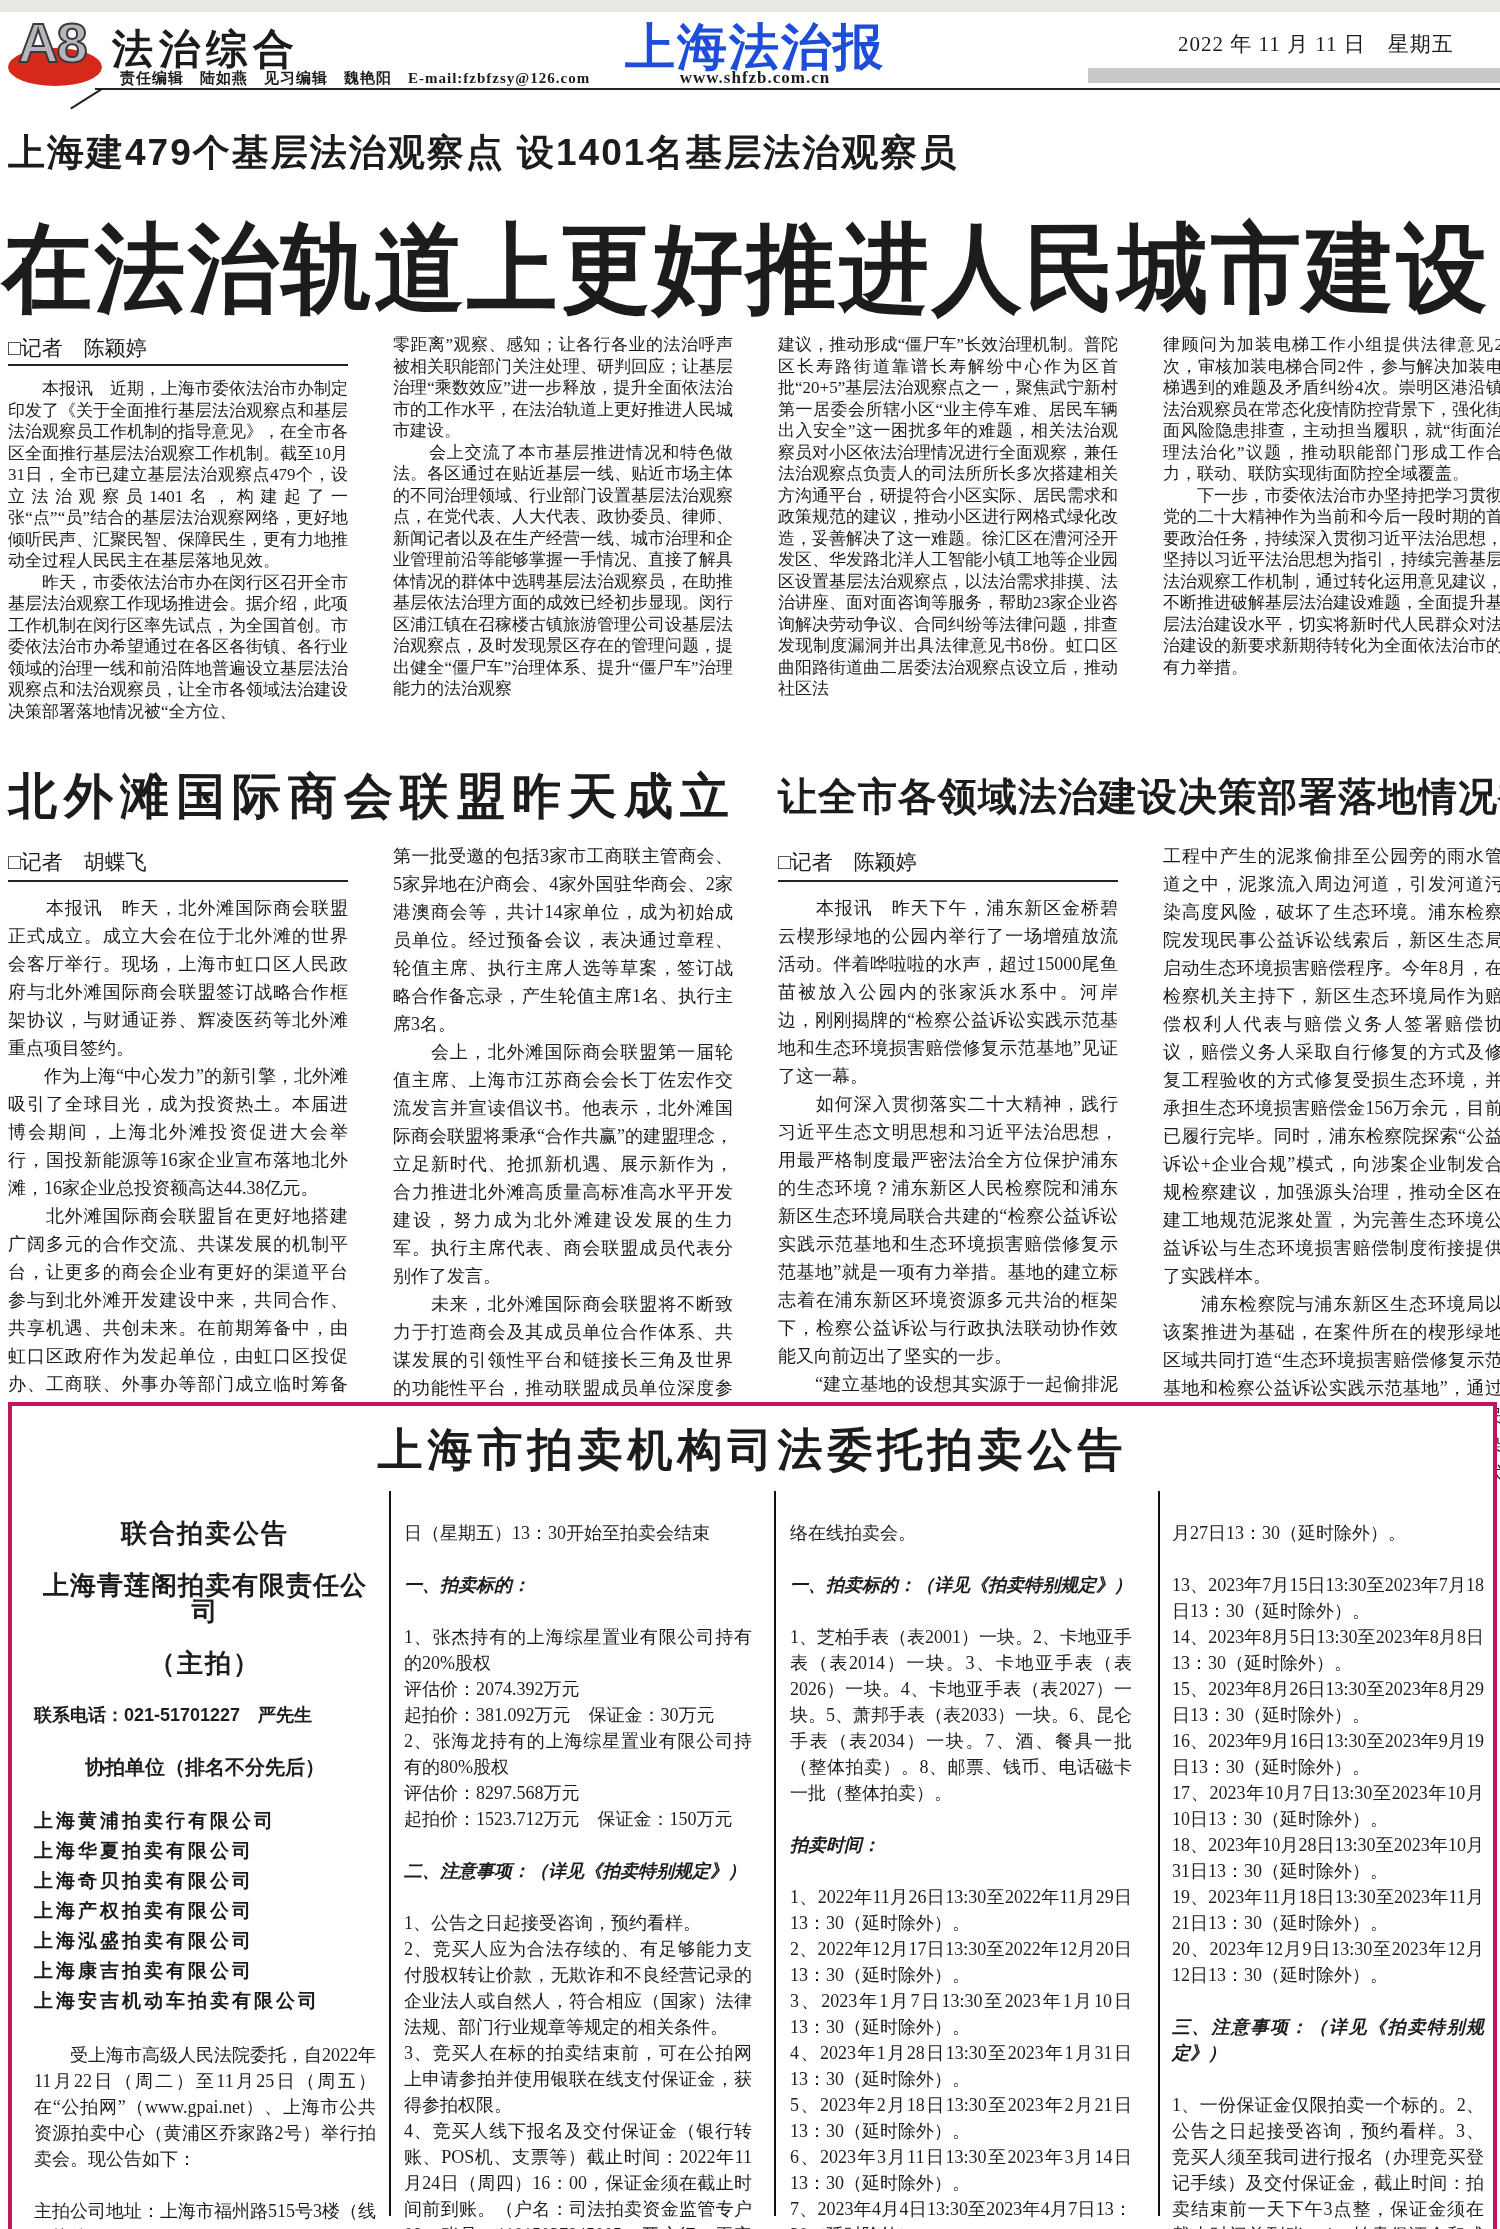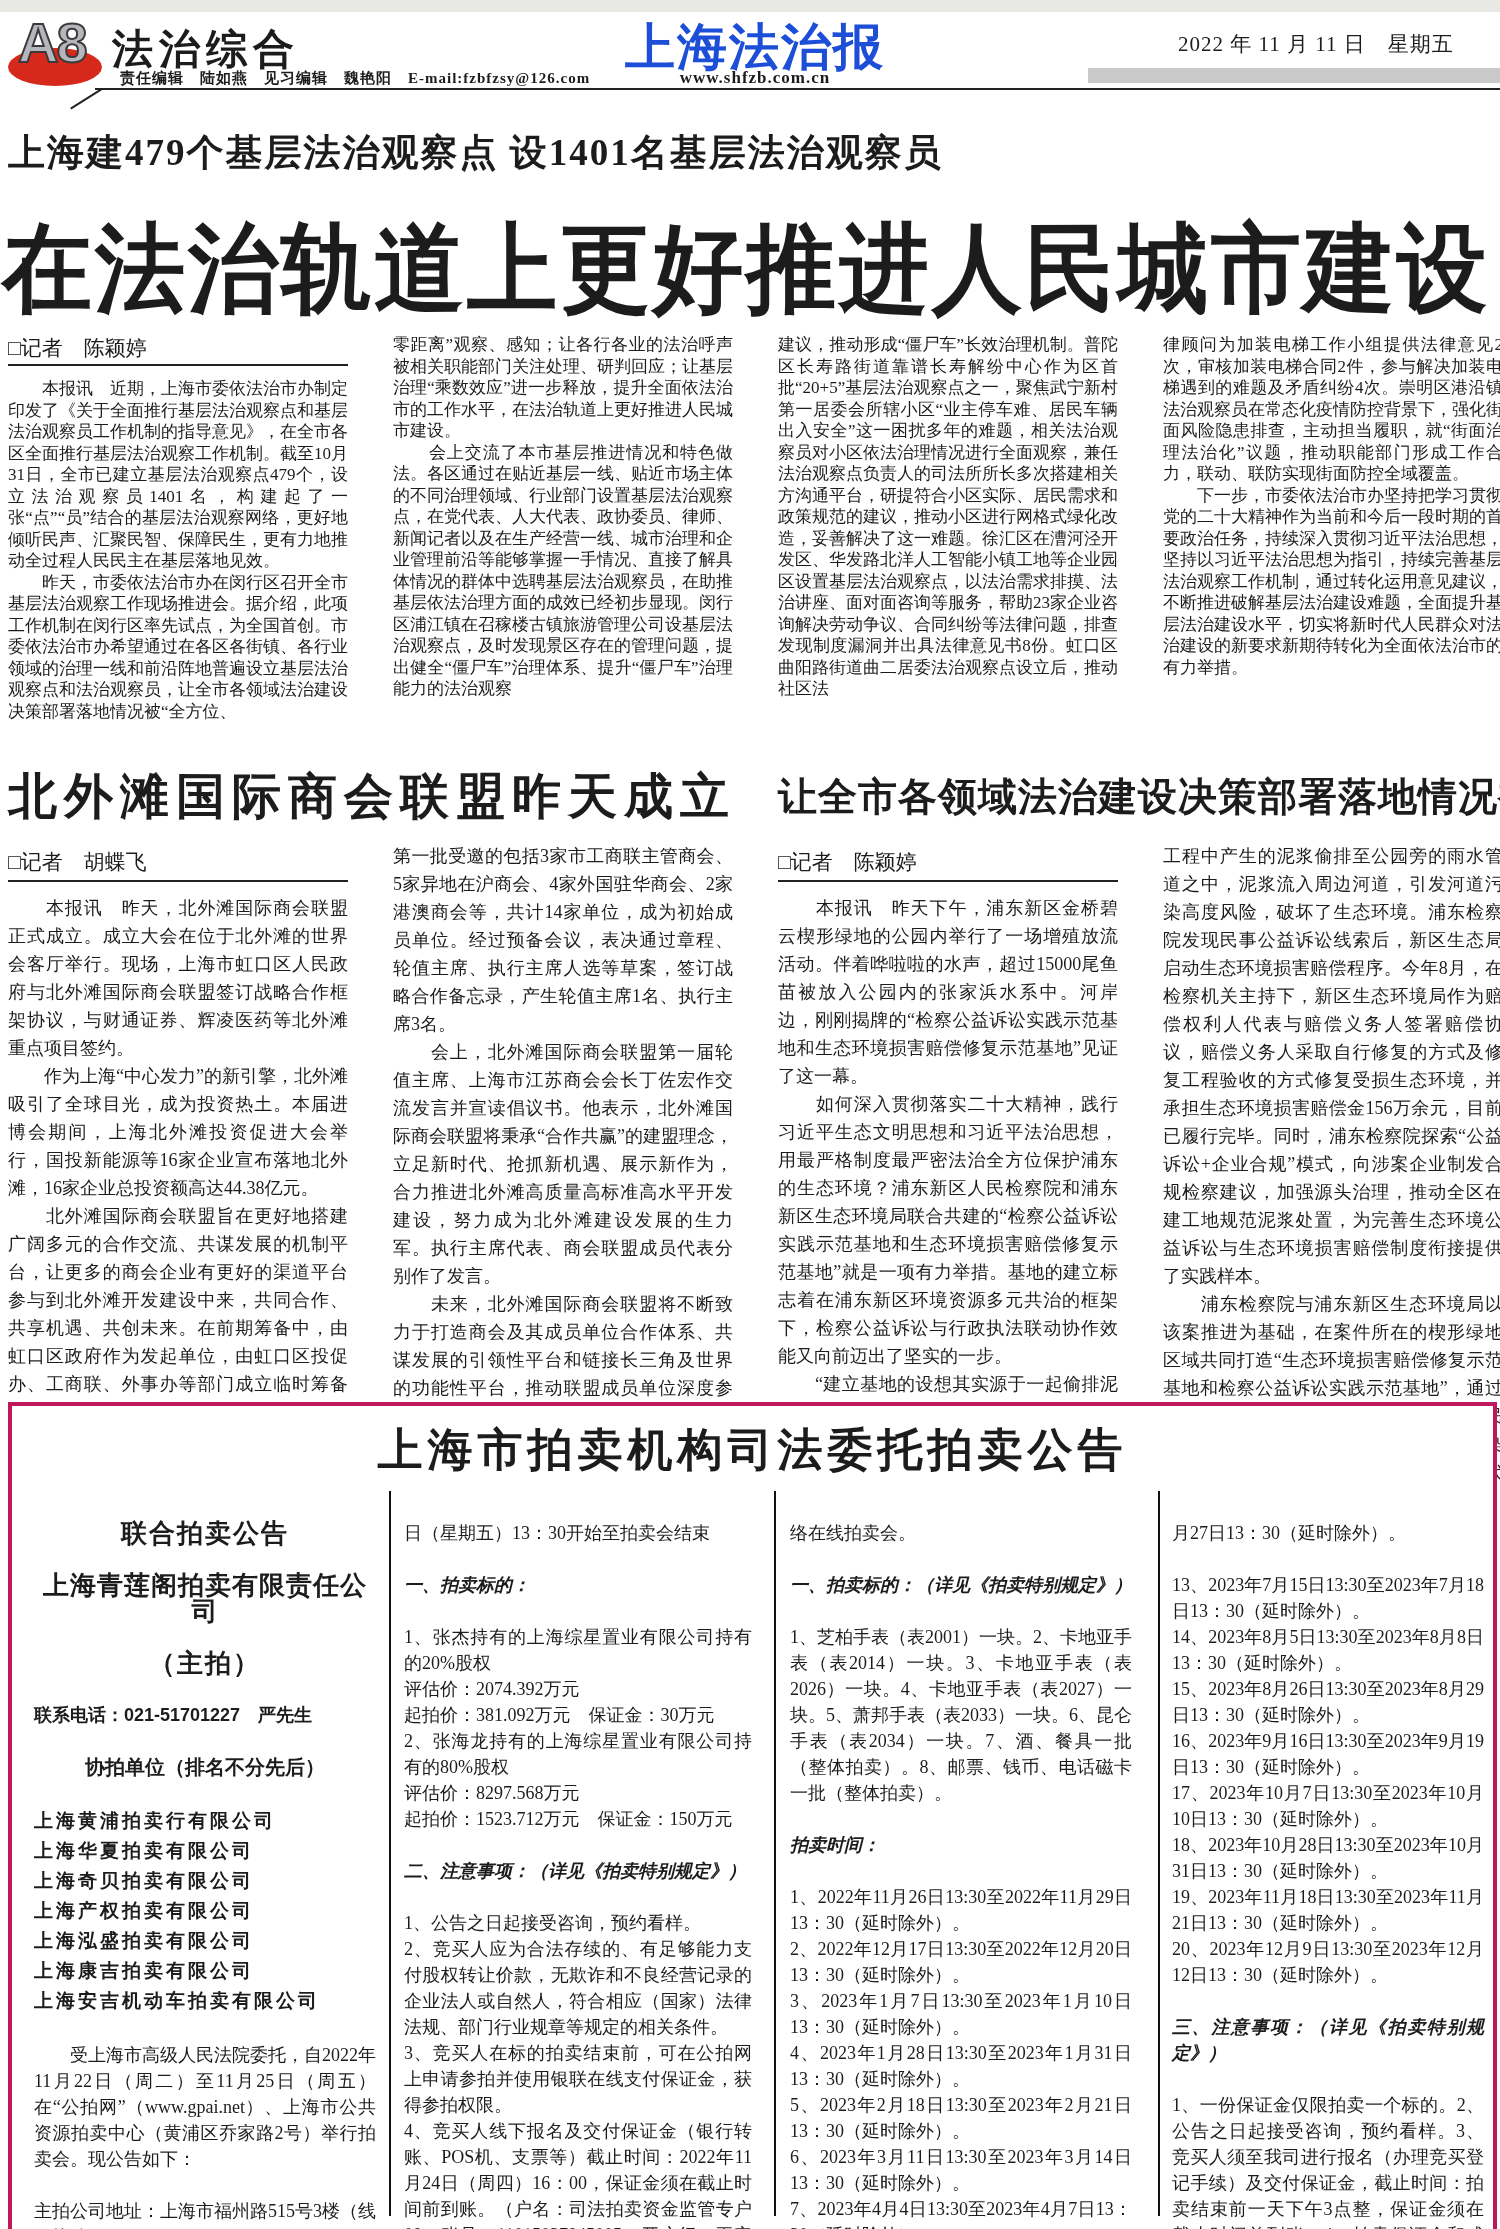--- a/index.html
+++ b/index.html
@@ -11,21 +11,21 @@
   .badge-text{position:absolute;left:10px;top:-6px;font-family:"Liberation Sans",sans-serif;font-weight:900;
               font-size:56px;color:#b5b5bc;-webkit-text-stroke:2px #3a3a3a;letter-spacing:-2px;}
   .section-title{font-family:"Liberation Sans",sans-serif;font-weight:900;font-size:41px;letter-spacing:6px;}
   .editors{font-size:15px;font-weight:bold;letter-spacing:1px;}
   .masthead{font-weight:700;font-size:50px;color:#1d4ed8;letter-spacing:2px;font-family:"Liberation Serif",serif;}
   .website{font-weight:bold;font-size:17px;letter-spacing:1px;}
   .dateline{font-size:21px;letter-spacing:1px;}
   .graybar{background:#c9c9c9;}
   .rule{background:#222;}
   
-  .kicker{font-family:Liberation Serif, serif;font-weight:900;font-size:37px;letter-spacing:2px;white-space:nowrap;}
+  .kicker{font-family:Liberation Sans, sans-serif;font-weight:900;font-size:37px;letter-spacing:2px;white-space:nowrap;}
   .main-headline{font-family:"Liberation Sans",sans-serif;font-weight:900;font-size:90px;letter-spacing:3px;
                  white-space:nowrap;transform:scaleY(1.08);transform-origin:top left;}
   .mid-headline{font-family:"Liberation Sans",sans-serif;font-weight:900;white-space:nowrap;}
   .byline{font-size:21px;font-family:"Liberation Sans",sans-serif;}
   
   .col{position:absolute;width:340px;text-align:justify;white-space:pre-line;}
   .lead-col{font-size:17px;line-height:21.5px;}
   .mid-col{font-size:18px;line-height:28px;}
   
   #auction-box{position:absolute;left:8px;top:1390px;width:1481px;height:830px;border:4px solid #be185d;background:#fff;}

